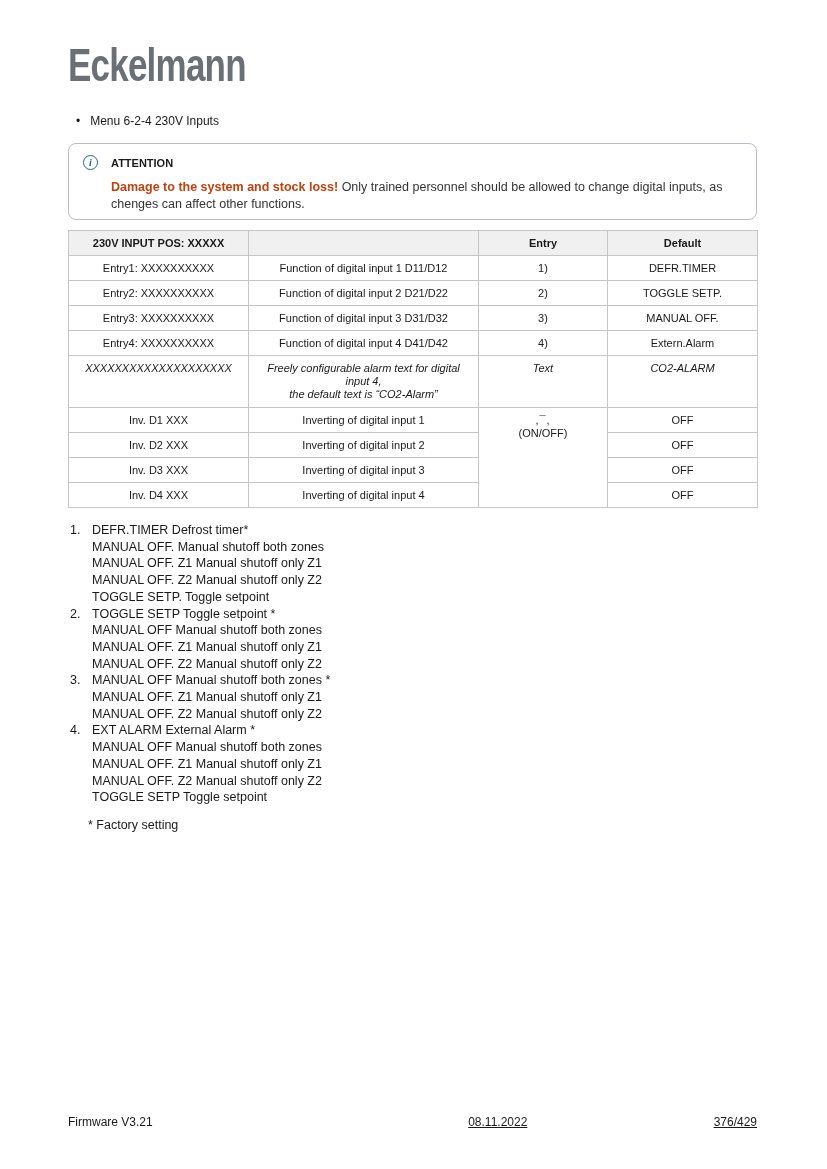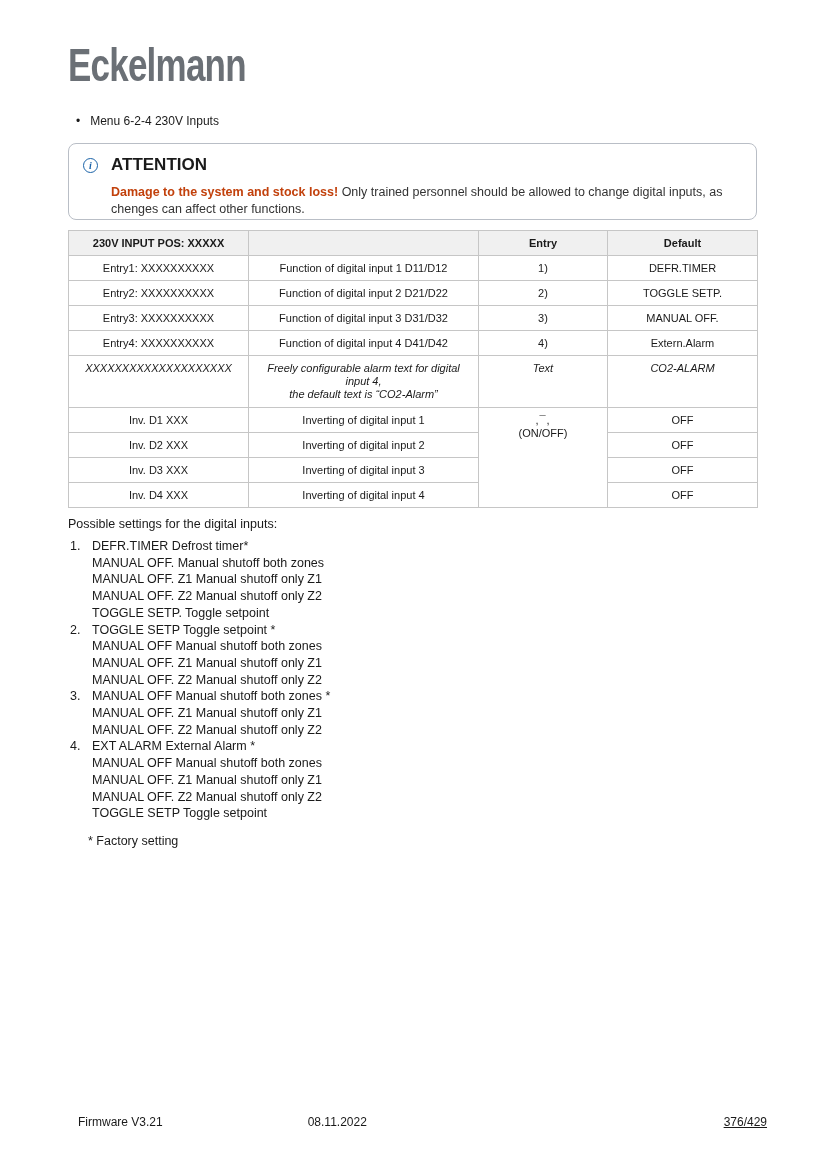--- a/index.html
+++ b/index.html
@@ -39,21 +39,21 @@
   }
   .attention-head { display: flex; align-items: center; }
   .info-icon {
     width: 15px; height: 15px; border-radius: 50%;
     border: 1.6px solid #1b63a8; color: #1b63a8;
     font-size: 10px; font-weight: bold;
     display: inline-flex; align-items: center; justify-content: center;
     font-family: "Liberation Serif", serif; font-style: italic;
     flex: none;
   }
-  .attention-title { font-size: 17px; font-weight: bold; margin-left: 13px; }
+  .attention-title { font-size: 11px; font-weight: bold; margin-left: 13px; }
   .attention-body {
     margin-top: 9px; margin-left: 28px;
     font-size: 12.5px; line-height: 17px; color: #333;
   }
   .attention-body b { color: #c2410c; }
 
   
   table.inputs {
     position: absolute; top: 230px; left: 0;
     width: 689px; border-collapse: collapse; table-layout: fixed;
@@ -77,24 +77,24 @@
   .settings-intro { line-height: 16px; }
   .settings-list { margin-top: 6px; }
   .settings-item { display: flex; }
   .settings-num { width: 24px; flex: none; padding-left: 2px; line-height: 16.7px; }
   .settings-lines { line-height: 16.7px; }
   .footnote { margin-top: 11px; line-height: 16px; margin-left: 20px; }
 
   
   .footer {
     position: absolute; top: 1115px; left: 68px; width: 689px;
-    font-size: 12px; display: flex; margin-left: 10px;
+    font-size: 12px; display: flex;
   }
   .footer-left  { flex: 1; text-align: left; }
-  .footer-center{ flex: 1; text-align: left; }
+  .footer-center{ flex: 1; text-align: right; text-decoration: underline; }
   .footer-right { flex: 1; text-align: right; text-decoration: underline; }
 </style>
 </head>
 <body>
 
 <div class="sheet">
   <div class="content">
 
     <div class="logo">Eckelmann</div>
 
@@ -183,21 +183,20 @@
         </tr>
         <tr>
           <td>Inv. D4 XXX</td>
           <td>Inverting of digital input 4</td>
           <td>OFF</td>
         </tr>
       </tbody>
     </table>
 
     <div class="settings">
-      <div class="settings-intro">Possible settings for the digital inputs:</div>
       <div class="settings-list">
 
         <div class="settings-item">
           <span class="settings-num">1.</span>
           <div class="settings-lines">
             <div>DEFR.TIMER Defrost timer*</div>
             <div>MANUAL OFF. Manual shutoff both zones</div>
             <div>MANUAL OFF. Z1 Manual shutoff only Z1</div>
             <div>MANUAL OFF. Z2 Manual shutoff only Z2</div>
             <div>TOGGLE SETP. Toggle setpoint</div>

